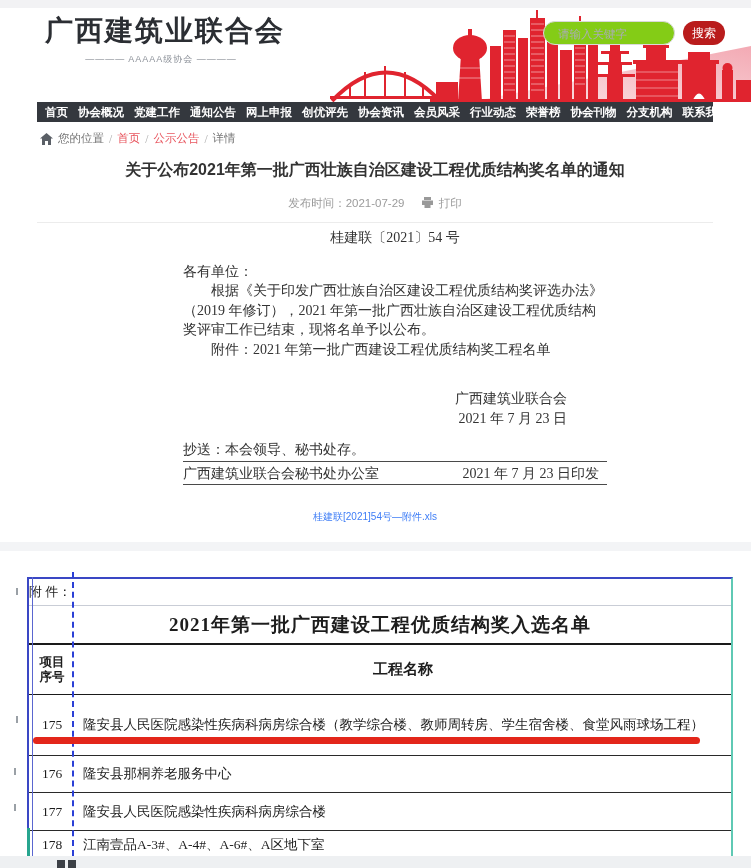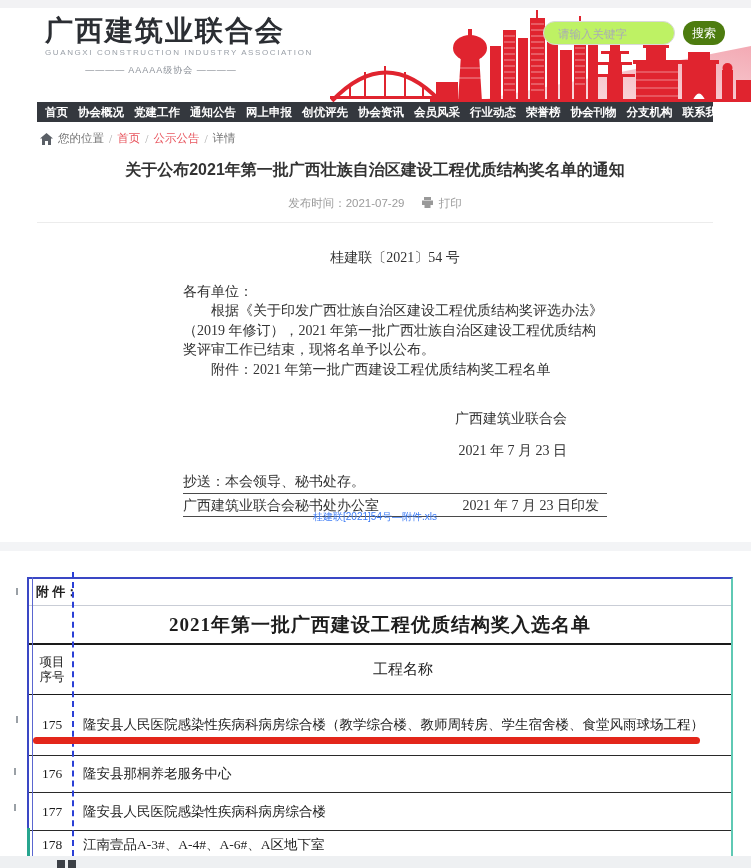--- a/index.html
+++ b/index.html
@@ -9,26 +9,26 @@
   
   .top-strip{position:absolute;left:0;top:0;width:751px;height:8px;background:#f2f2f4;}
 
   
   .logo{position:absolute;left:45px;top:16px;width:300px;}
   .logo-title{font-size:28px;font-weight:bold;color:#2b2e33;letter-spacing:2px;line-height:30px;}
   .logo-en{font-size:8px;color:#9aa0a8;letter-spacing:1.6px;margin-top:2px;}
   .logo-grade{font-size:9px;color:#8b9098;letter-spacing:1px;margin-top:7px;text-align:center;width:232px;}
   .skyline{position:absolute;left:330px;top:8px;width:421px;height:94px;}
   .search-box{position:absolute;left:543px;top:21px;width:132px;height:24px;border:1px solid #d9d9d9;
-              border-radius:13px;background:#bef264;box-sizing:border-box;}
+              border-radius:13px;background:#84cc16;box-sizing:border-box;}
   .search-box input{border:none;outline:none;background:transparent;width:110px;height:20px;margin:1px 0 0 12px;
                     font-size:11.5px;color:#555;font-family:inherit;}
   .search-box input::placeholder{color:#a9adb3;}
   .search-btn{position:absolute;left:683px;top:21px;width:42px;height:24px;border:none;border-radius:13px;
-              background:#4d7c0f;color:#fff;font-size:12px;line-height:24px;text-align:center;cursor:pointer;
+              background:#b91c1c;color:#fff;font-size:12px;line-height:24px;text-align:center;cursor:pointer;
               font-family:inherit;padding:0;}
 
   
   .nav{position:absolute;left:37px;top:102px;width:676px;height:20px;background:#34383e;display:flex;
        align-items:center;gap:10px;padding-left:8px;box-sizing:border-box;}
   .nav-item{color:#fff;font-size:11.5px;font-weight:bold;white-space:nowrap;cursor:pointer;}
 
   
   .breadcrumb{position:absolute;left:40px;top:131px;font-size:11.5px;color:#777;display:flex;align-items:center;gap:5px;font-family:Liberation Serif, serif;}
   .bc-red{color:#e8565f;cursor:pointer;}
@@ -36,21 +36,21 @@
   .home-ico{width:13px;height:12px;display:inline-block;}
 
   
   .art-title{position:absolute;left:37px;top:160px;width:676px;text-align:center;font-size:16px;font-weight:bold;color:#333;}
   .art-meta{position:absolute;left:37px;top:196px;width:676px;text-align:center;font-size:11.5px;color:#9b9b9b;}
   .art-meta .pr{display:inline-block;vertical-align:-1px;margin-left:14px;}
   .divider{position:absolute;left:37px;top:222px;width:676px;height:1px;background:#ececec;}
 
   .doc{position:absolute;left:183px;top:228px;width:424px;font-family:"Liberation Serif","DejaVu Serif",serif;
        font-size:14px;color:#333;line-height:19.5px;}
-  .doc-no{text-align:center;margin-bottom:13px;margin-top:20px;}
+  .doc-no{text-align:center;margin-bottom:13px;}
   .salutation{margin-top:14px;}
   .para{text-indent:2em;margin-top:0;}
   .attach-line{text-indent:2em;}
   .sign{ text-align:right;padding-right:40px;margin-top:30px;}
   .cc{margin-top:12px;border-bottom:1px solid #4a4a4a;padding-bottom:1px;}
   .office{display:flex;justify-content:space-between;border-bottom:1px solid #4a4a4a;padding:2px 8px 1px 0;}
 
   .xls-link{position:absolute;left:37px;top:510px;width:676px;text-align:center;font-size:10px;
             color:#3e7df6;cursor:pointer;}
 
@@ -59,43 +59,42 @@
   .bottom-band{position:absolute;left:0;top:856px;width:751px;height:12px;background:#eef0f2;}
   .cut-mark{position:absolute;top:860px;width:8px;height:8px;background:#3c4046;}
 
   
   .xl-box{position:absolute;left:27px;top:577px;width:706px;height:279px;box-sizing:border-box;
           border-top:2px solid #3a47c4;border-left:2px solid #3a47c4;border-right:2px solid #5fc9b4;
           background:#fff;overflow:hidden;font-family:"Liberation Serif","DejaVu Serif",serif;color:#1d1d1d;}
   .xl-inner-line{position:absolute;left:32px;top:577px;width:1px;height:279px;background:#5a66d0;}
   .xl-dash{position:absolute;left:72px;top:572px;width:0;height:284px;border-left:2px dashed #2b3fd6;}
   .xl-row{box-sizing:border-box;display:flex;align-items:center;}
-  .r-fujian{height:27px;border-bottom:1px solid #c9cdd6;font-weight:bold;font-size:13px;padding-left:7px;}
+  .r-fujian{height:27px;border-bottom:1px solid #c9cdd6;font-weight:normal;font-size:13px;}
   .r-title{height:39px;border-bottom:2px solid #1a1a1a;justify-content:center;font-weight:bold;font-size:19px;letter-spacing:1px;}
-  .r-header{height:50px;border-bottom:1px solid #1a1a1a;font-weight:normal;}
+  .r-header{height:50px;border-bottom:1px solid #1a1a1a;font-weight:bold;}
   .r-data{border-bottom:1px solid #2a2a2a;font-size:13.5px;}
   .r-data.last{border-bottom:none;}
   .cell-no{width:46px;flex:0 0 46px;text-align:center;}
   .cell-name{flex:1;padding-left:8px;}
   .col1{white-space:pre-line;text-align:center;width:46px;flex:0 0 46px;font-size:12.5px;line-height:15px;}
   .col2{flex:1;text-align:center;font-size:15px;}
   .red-bar{position:absolute;left:33px;top:737px;width:667px;height:7px;background:#e3261a;border-radius:3.5px;}
   .teal-mark{position:absolute;left:27px;top:828px;width:3px;height:28px;background:#27a58f;}
   .tick{position:absolute;width:2px;height:7px;background:#9aa0a6;}
 </style>
 </head>
 <body>
 
 <div class="page">
 
   <div class="top-strip"></div>
 
   <div class="logo">
     <div class="logo-title">广西建筑业联合会</div>
-    <div class="logo-en">GUANGXI CONSTRUCTION INDUSTRY ASSOCIATION</div>
     <div class="logo-grade">———— AAAAA级协会 ————</div>
   </div>
 
   <svg class="skyline" viewBox="0 0 421 94">
     <defs>
       <linearGradient id="pg" x1="0" y1="1" x2="1" y2="0">
         <stop offset="0" stop-color="#fbe3e6"></stop>
           <stop offset="1" stop-color="#f3aab4"></stop>
       </linearGradient>
     </defs>
@@ -197,21 +196,21 @@
     <span style="cursor:pointer;margin-left:3px;">打印</span>
   </div>
   <div class="divider"></div>
 
   <div class="doc">
     <div class="doc-no">桂建联〔2021〕54 号</div>
     <div class="salutation">各有单位：</div>
     <div class="para">根据《关于印发广西壮族自治区建设工程优质结构奖评选办法》（2019 年修订），2021 年第一批广西壮族自治区建设工程优质结构奖评审工作已结束，现将名单予以公布。</div>
     <div class="attach-line">附件：2021 年第一批广西建设工程优质结构奖工程名单</div>
     <div class="sign">广西建筑业联合会</div>
-    <div class="sign" style="margin-top:12px;">2021 年 7 月 23 日</div>
+    <div class="sign" style="margin-top:0;">2021 年 7 月 23 日</div>
     <div class="cc">抄送：本会领导、秘书处存。</div>
     <div class="office">
       <span>广西建筑业联合会秘书处办公室</span>
       <span>2021 年 7 月 23 日印发</span>
     </div>
   </div>
 
   <div class="xls-link">桂建联[2021]54号—附件.xls</div>
 
   <div class="gray-band"></div>

